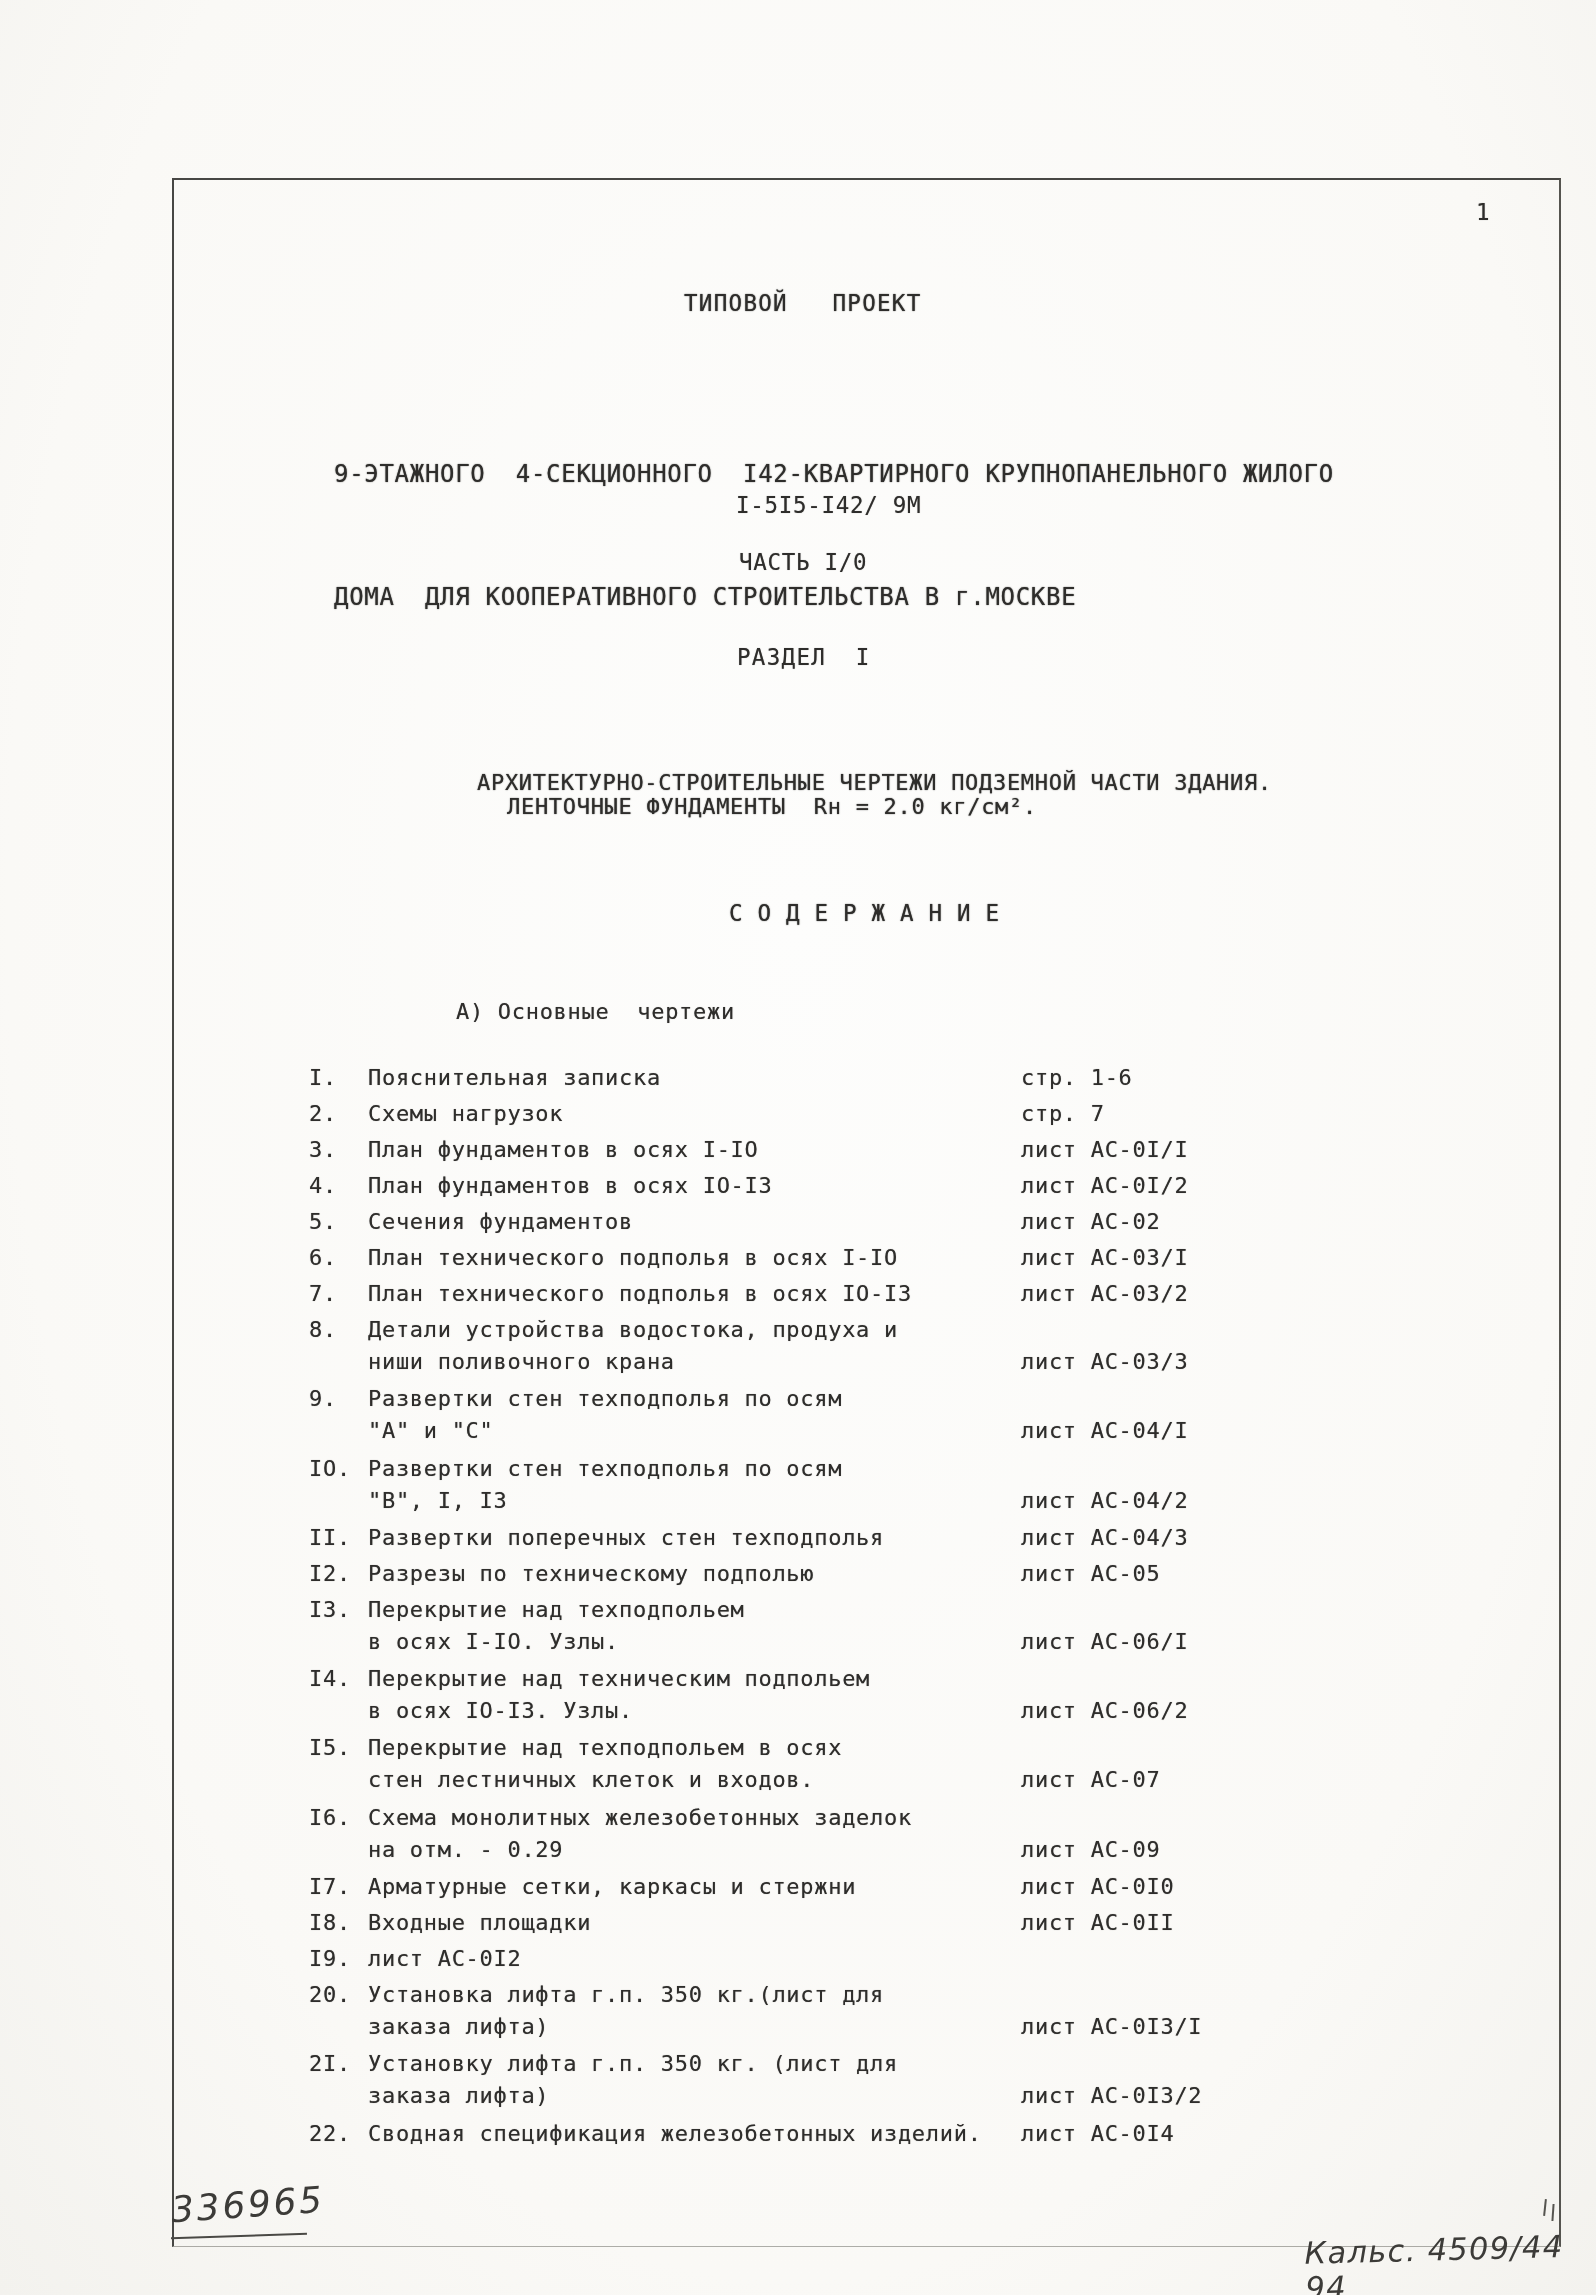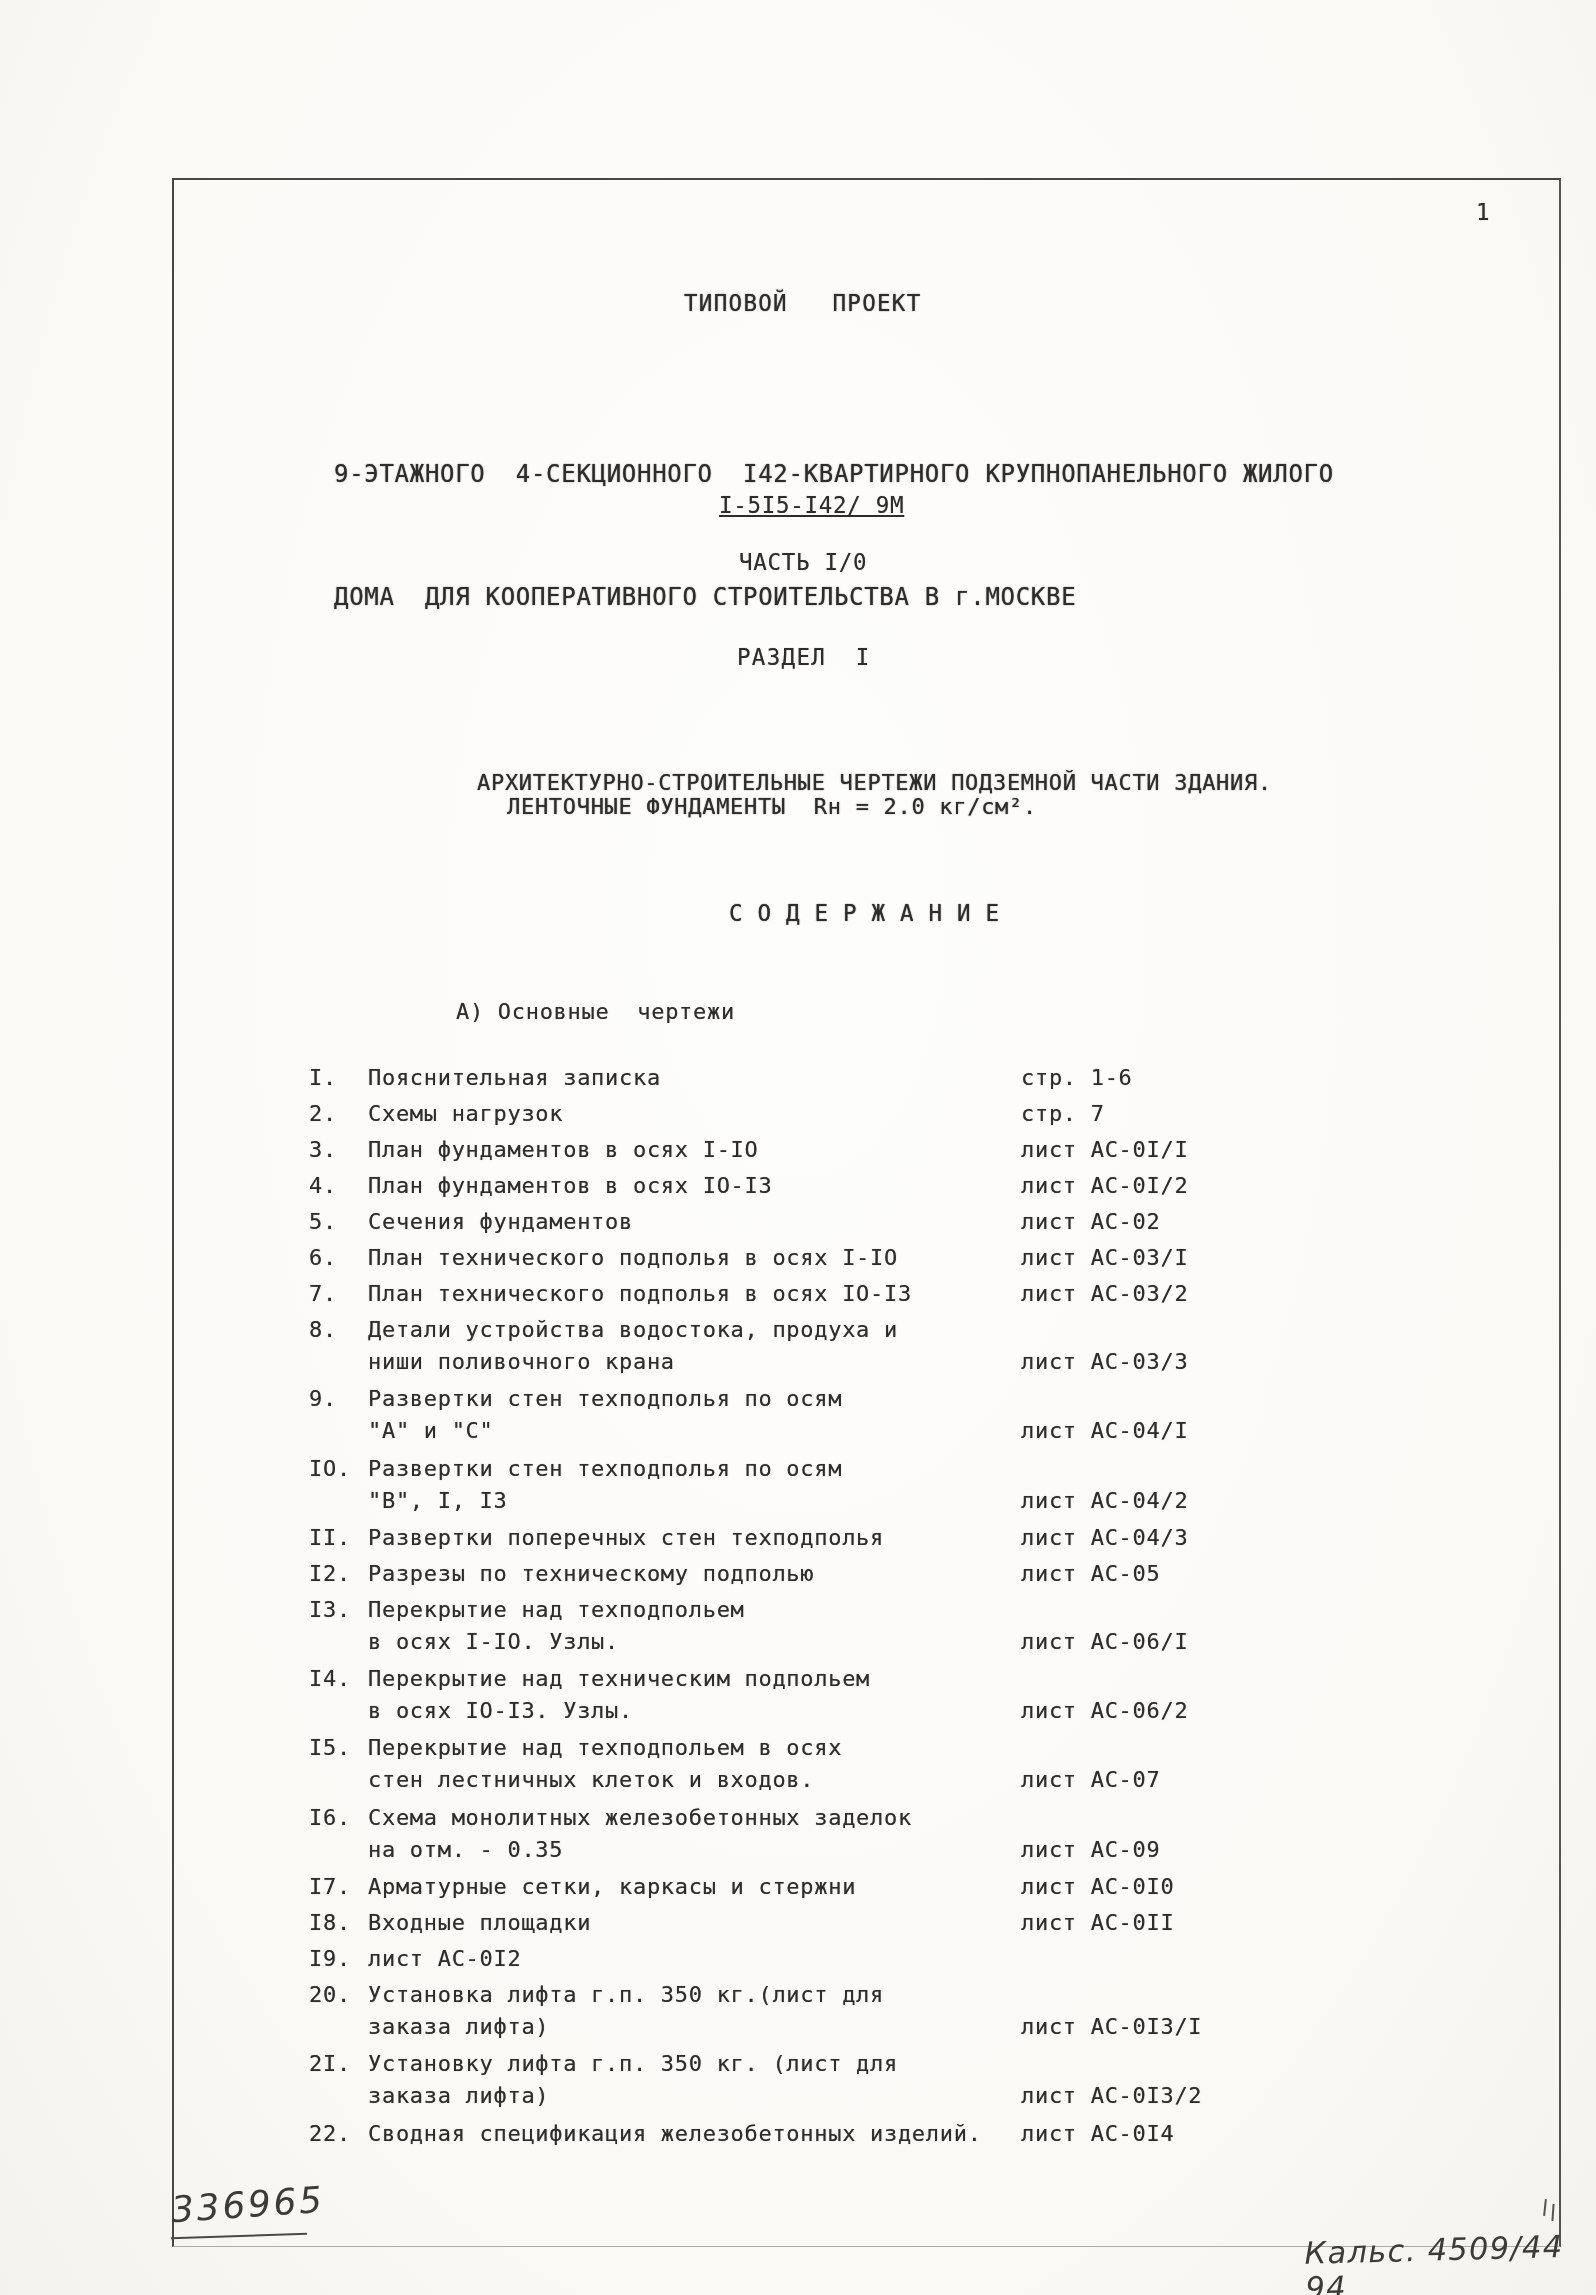--- a/index.html
+++ b/index.html
@@ -37,21 +37,21 @@
     width: 1385px;
     height: 2066px;
     border-top: 2.7px solid #474744;
     border-left: 2.7px solid #474744;
     border-right: 2px solid #55544f;
     border-bottom: 1.3px solid rgba(80,79,74,0.45);
   }
   .page-number { left: 1476px; top: 199px; }
   .doc-type { left: 684px; top: 290px; letter-spacing: 1.3px; }
   .subject { left: 334px; top: 372px; font-size: 24px; line-height: 41px; }
-  .series { left: 719px; top: 492px; text-decoration: underline; }
+  .series { left: 736px; top: 492px; }
   .part { left: 739px; top: 549px; }
   .section { left: 737px; top: 644px; letter-spacing: 1.3px; }
   .section-title { left: 477px; top: 730px; font-size: 22px; margin-top: 40px; }
   .foundation { left: 507px; top: 794px; font-size: 22px; }
   .contents-title { left: 681px; top: 900px; margin-left: 48px; }
   .group-a { left: 456px; top: 999px; font-size: 22px; }
   .toc {
     position: absolute;
     left: 309px;
     top: 1062px;
@@ -277,21 +277,21 @@
           <span class="l1">Перекрытие над техподпольем в осях</span>
           <span class="l2">стен лестничных клеток и входов.</span>
         </span>
         <span class="ref">лист АС-07</span>
       </div>
 
       <div class="toc-row">
         <span class="num">I6.</span>
         <span class="title">
           <span class="l1">Схема монолитных железобетонных заделок</span>
-          <span class="l2">на отм. - 0.35</span>
+          <span class="l2">на отм. - 0.29</span>
         </span>
         <span class="ref">лист АС-09</span>
       </div>
 
       <div class="toc-row">
         <span class="num">I7.</span>
         <span class="title">
           <span class="l1">Арматурные сетки, каркасы и стержни</span>
         </span>
         <span class="ref">лист АС-0I0</span>

